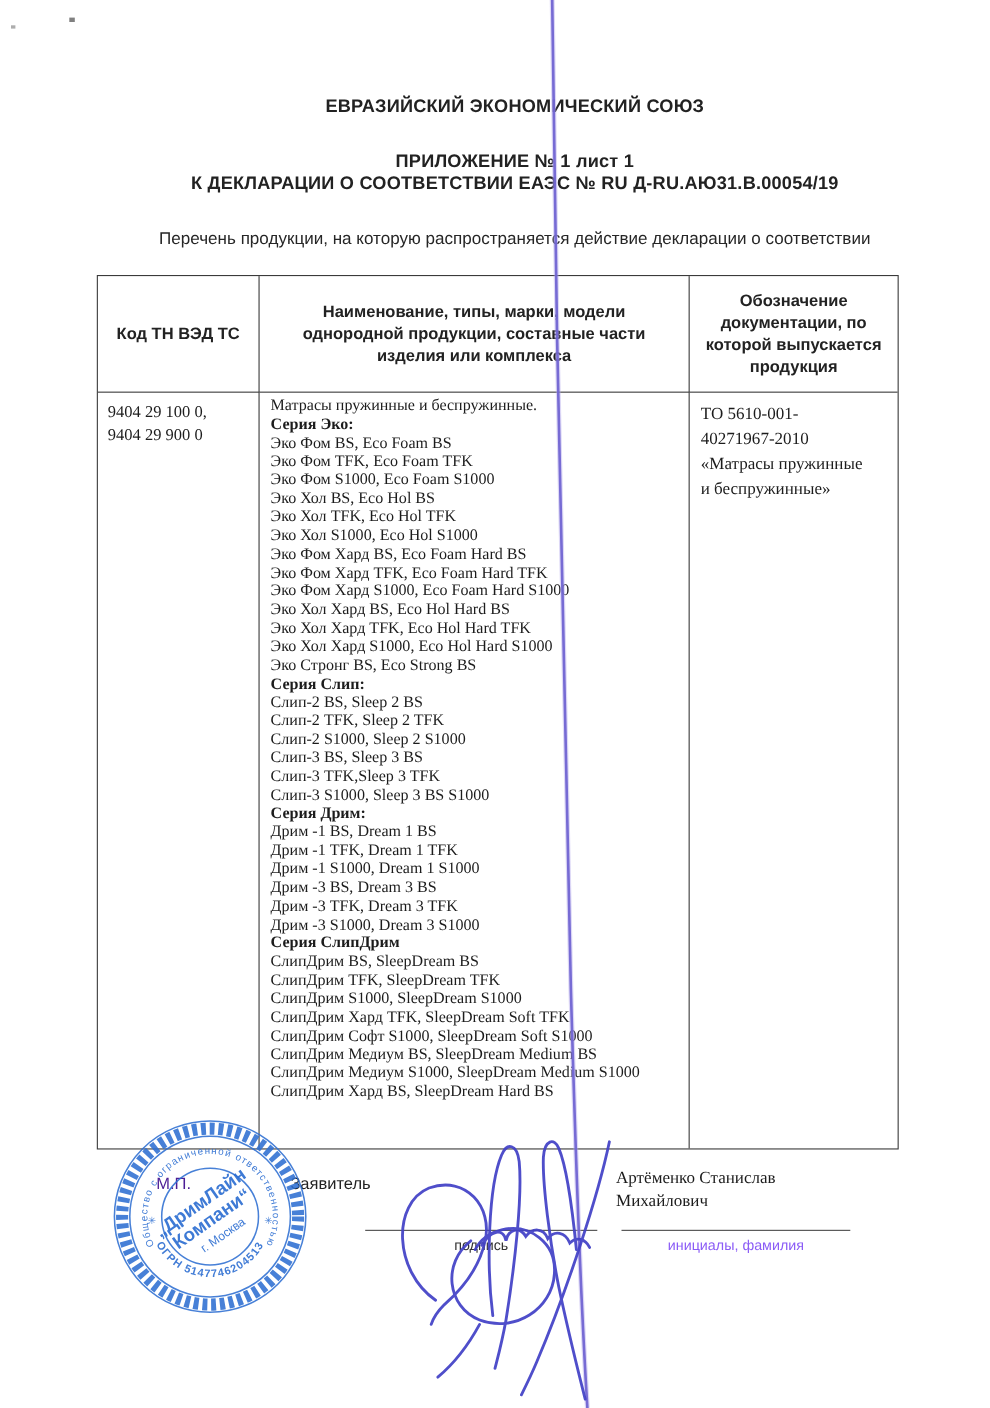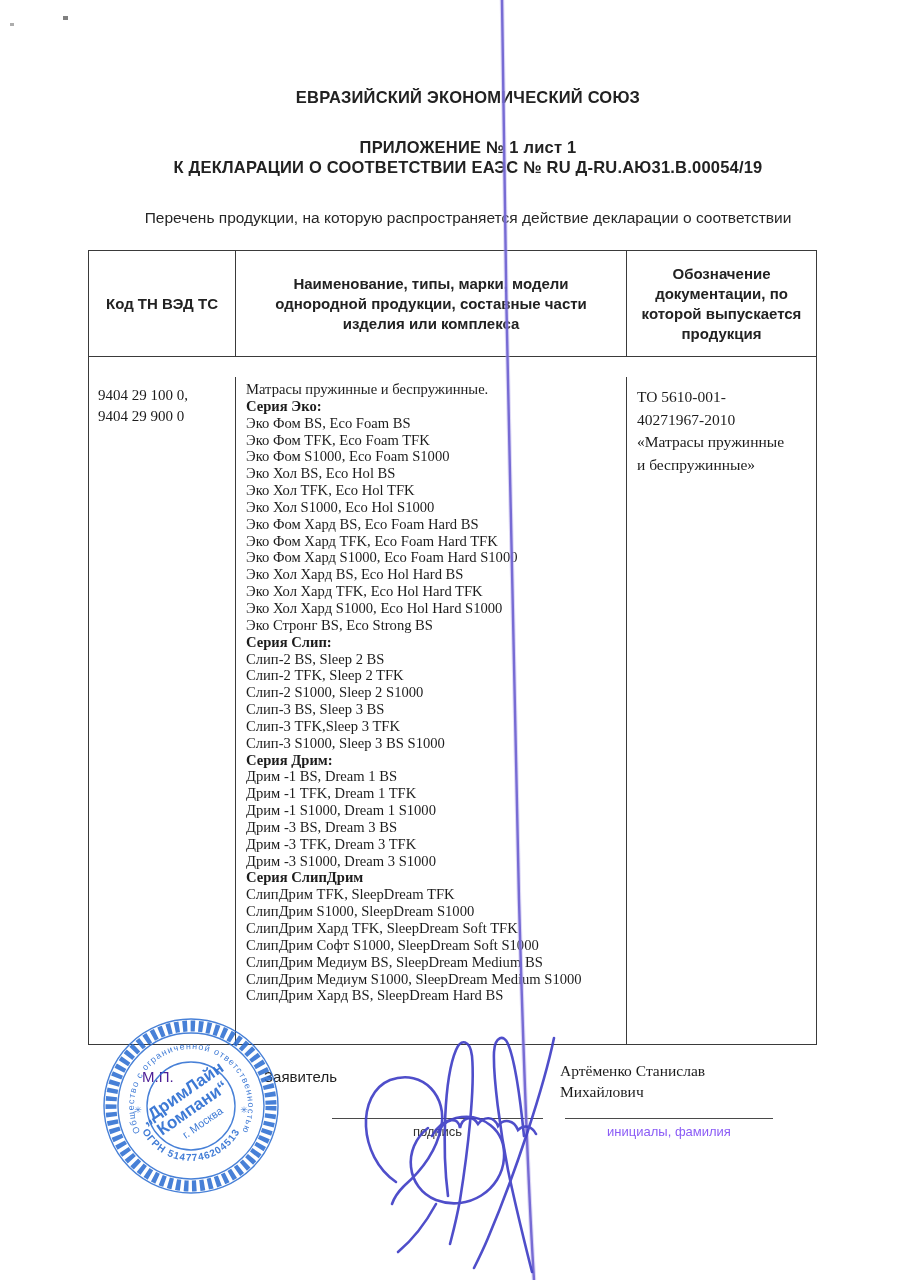--- a/index.html
+++ b/index.html
@@ -22,21 +22,21 @@
              display:grid;grid-template-columns:147px 391px 1fr;
              grid-template-rows:106px 1fr;}
   .cell{box-sizing:border-box;border-right:1.6px solid #3a3a3a;}
   .cell.last{border-right:none;}
   .hcell{border-bottom:1.6px solid #3a3a3a;display:flex;align-items:center;
          justify-content:center;text-align:center;font-weight:bold;
          font-size:15px;line-height:20px;color:#222;padding:4px 8px;}
   .hcell .inner{max-width:100%;}
   .h3 .inner{max-width:160px;}
 
-  .bcell{font-family:"Liberation Serif","DejaVu Serif",serif;color:#1c1c1c;margin-top:20px;}
+  .bcell{font-family:"Liberation Serif","DejaVu Serif",serif;color:#1c1c1c;}
   .b1{padding:8px 4px 0 9px;font-size:15px;line-height:20.5px;}
   .b2{padding:4px 4px 0 10px;font-size:14.6px;line-height:16.85px;}
   .b2 .bold{font-weight:bold;}
   .b3{padding:9px 6px 0 10px;font-size:15.5px;line-height:22.5px;}
 
   
   .mp{position:absolute;left:142px;top:1068px;font-size:15px;color:#4c1d95;}
   .applicant{position:absolute;left:264px;top:1068px;font-size:15px;color:#222;}
   .sig-rule{position:absolute;left:332px;top:1118px;width:211px;border-top:1.5px solid #4a4a4a;}
   .sig-caption{position:absolute;left:332px;top:1124px;width:211px;text-align:center;
@@ -108,20 +108,21 @@
         <div>Слип-3 TFK,Sleep 3 TFK</div>
         <div>Слип-3 S1000, Sleep 3 BS S1000</div>
         <div class="bold">Серия Дрим:</div>
         <div>Дрим -1 BS, Dream 1 BS</div>
         <div>Дрим -1 TFK, Dream 1 TFK</div>
         <div>Дрим -1 S1000, Dream 1 S1000</div>
         <div>Дрим -3 BS, Dream 3 BS</div>
         <div>Дрим -3 TFK, Dream 3 TFK</div>
         <div>Дрим -3 S1000, Dream 3 S1000</div>
         <div class="bold">Серия СлипДрим</div>
+        <div>СлипДрим BS, SleepDream BS</div>
         <div>СлипДрим TFK, SleepDream TFK</div>
         <div>СлипДрим S1000, SleepDream S1000</div>
         <div>СлипДрим  Хард TFK, SleepDream Soft TFK</div>
         <div>СлипДрим  Софт S1000, SleepDream Soft S1000</div>
         <div>СлипДрим  Медиум BS, SleepDream Medium BS</div>
         <div>СлипДрим  Медиум S1000, SleepDream Medium S1000</div>
         <div>СлипДрим  Хард BS, SleepDream Hard BS</div>
       </div>
     <div class="cell bcell b3 last">
         <div>ТО 5610-001-</div>

